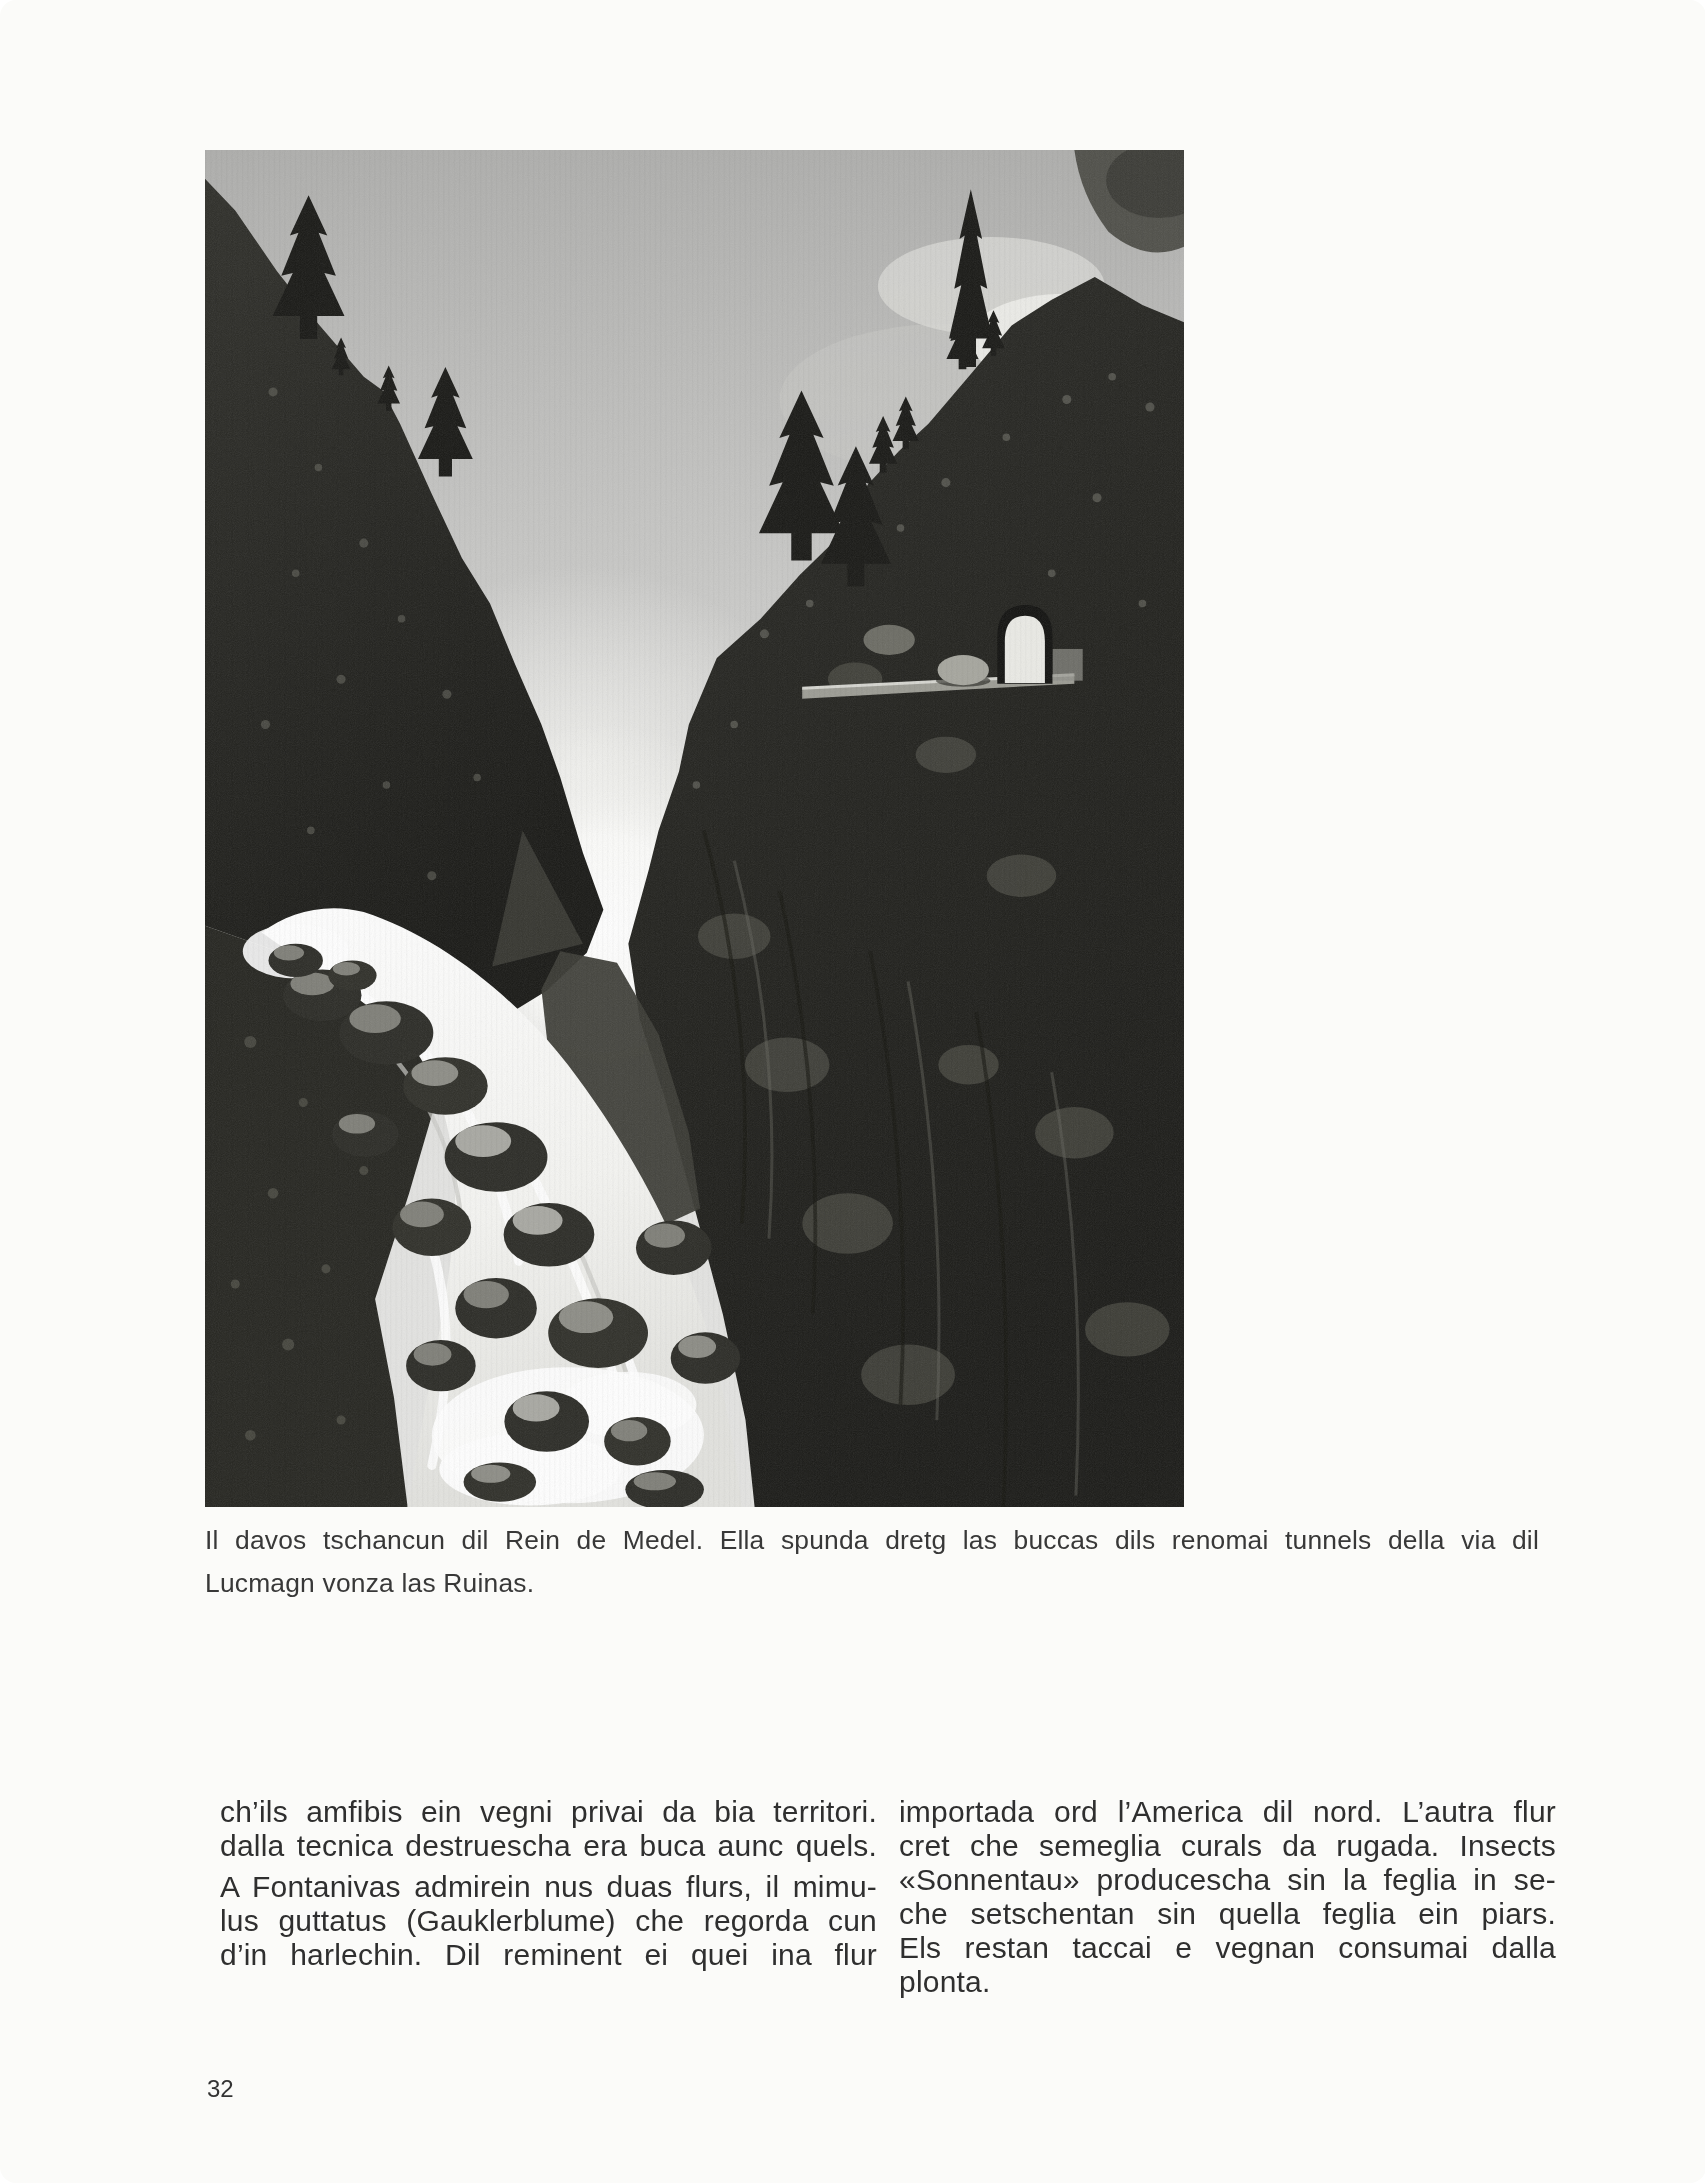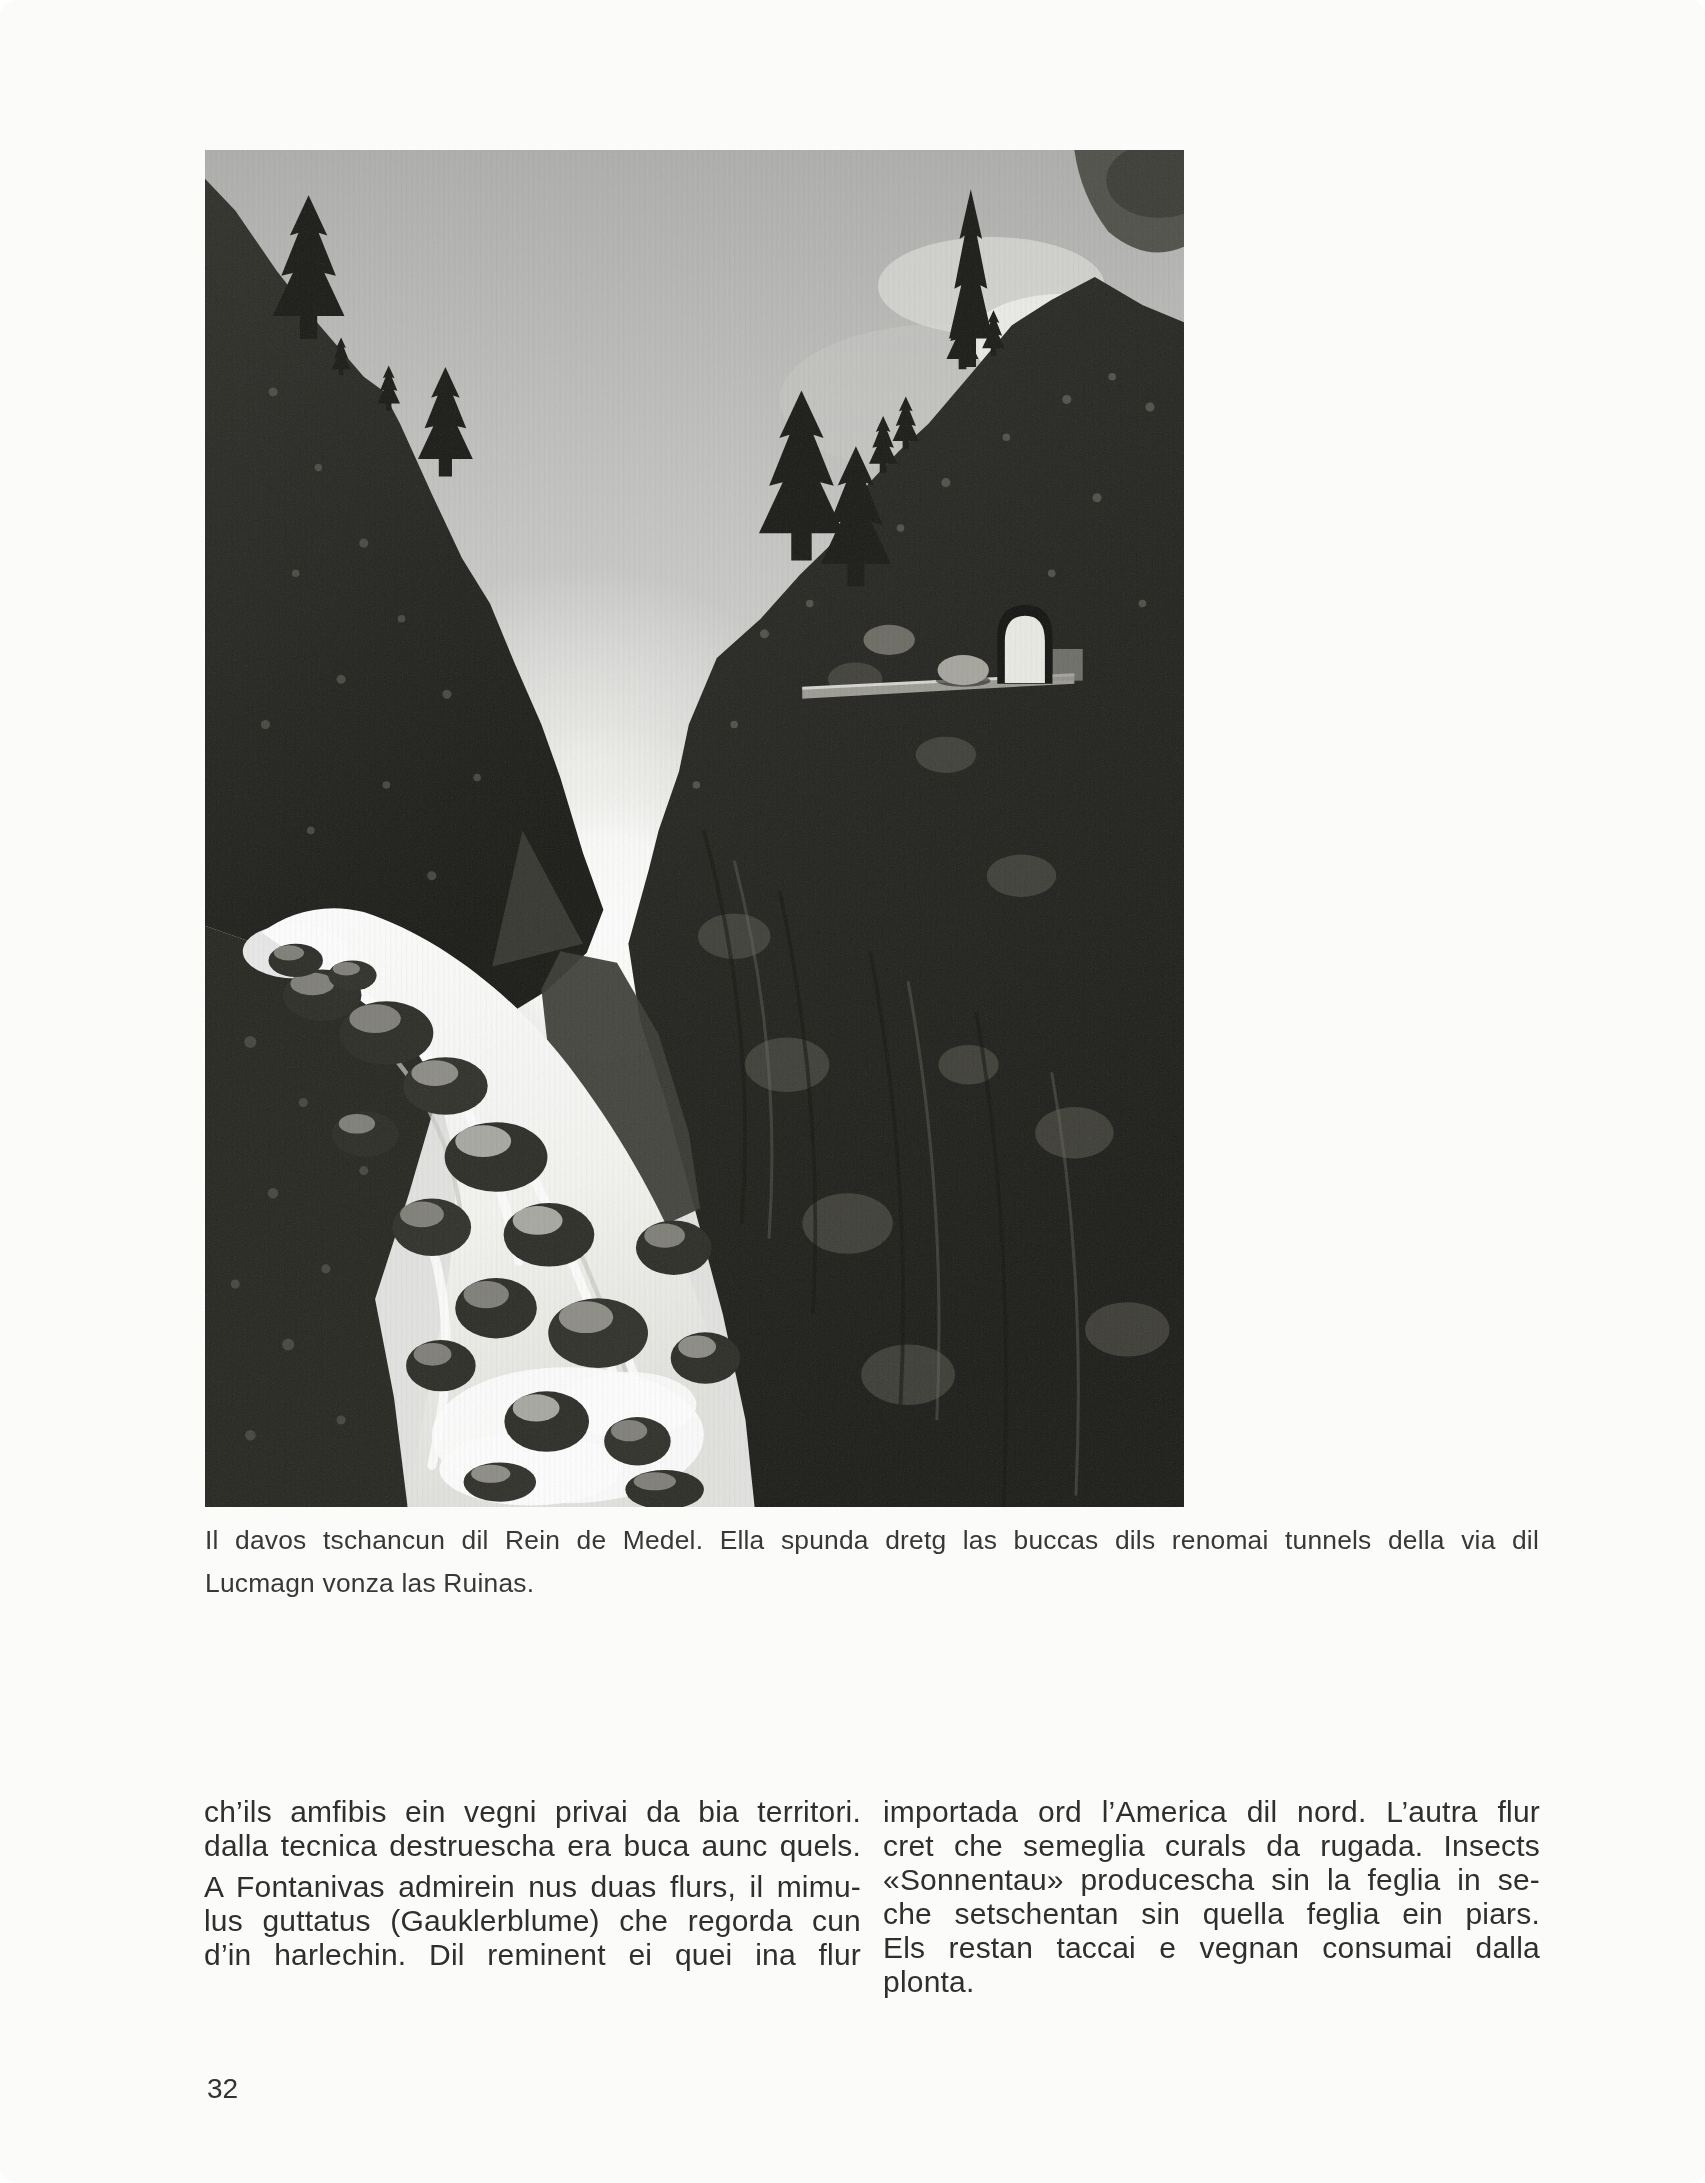--- a/index.html
+++ b/index.html
@@ -17,32 +17,32 @@
   figure.photo svg { display:block; width:100%; height:100%; }
 
   .caption {
     position:absolute; left:205px; top:1519px; width:1334px;
     font-size:26.4px; line-height:43px; color:#383838; letter-spacing:0.2px;
   }
   .cap-line { text-align:justify; }
   .cap-line.just { text-align-last:justify; }
 
   .columns {
-    position:absolute; left:204px; top:1795px; width:1349px;
+    position:absolute; left:220px; top:1795px; width:1349px;
     display:flex; gap:22px;
     font-size:30px; line-height:34px; color:#2f2f2f; letter-spacing:0.2px;
   }
   .col { width:657px; }
   .line { text-align:justify; white-space:nowrap; overflow:hidden; }
   .line.just { text-align-last:justify; white-space:normal; max-height:34px; }
   .para-gap { margin-top:6.8px; }
 
   .page-number {
     position:absolute; left:207px; top:2071px;
-    font-size:28px; line-height:36px; color:#333333;
+    font-size:24px; line-height:36px; color:#333333;
   }
 </style>
 </head>
 <body>
 
 <div class="sheet">
 
   <figure class="photo">
     <svg viewBox="0 0 1295 1795" preserveAspectRatio="none">
       <defs>

